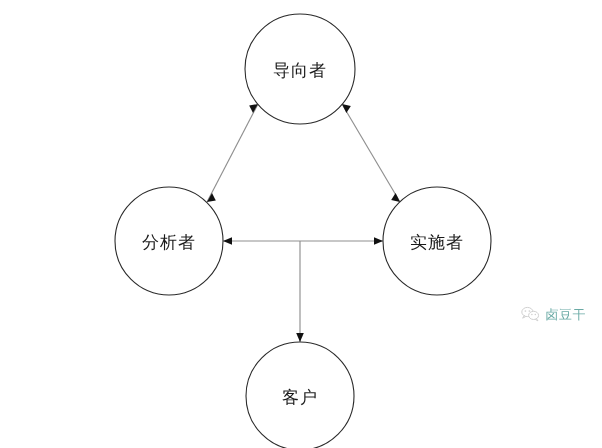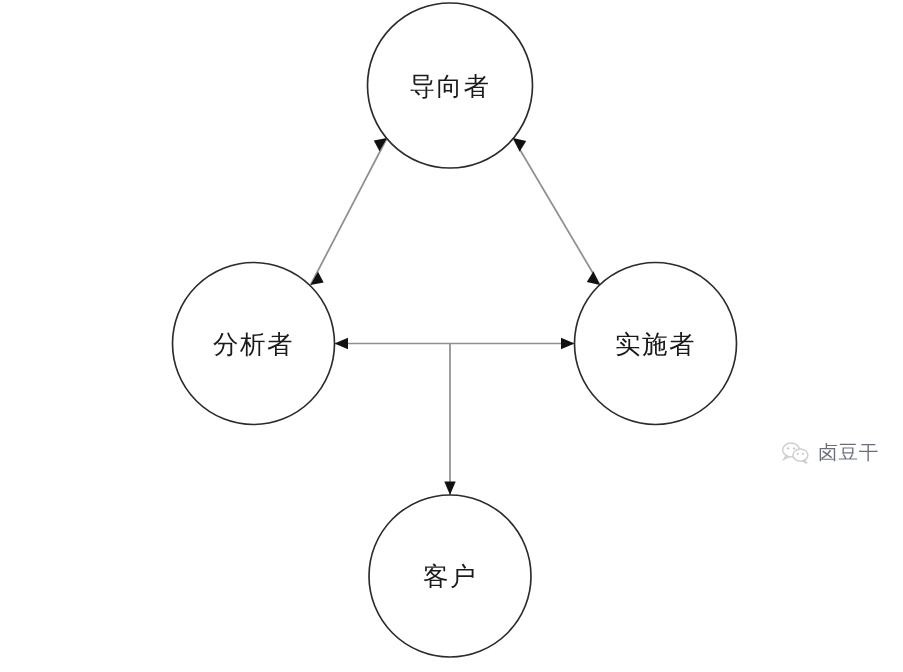--- a/index.html
+++ b/index.html
@@ -11,21 +11,21 @@
   body {
     width: 602px;
     height: 448px;
     position: relative;
     overflow: hidden;
     font-family: "DejaVu Serif", "Liberation Serif", serif;
   }
   #diagram-root {
     position: absolute;
     left: 0;
-    top: 0;
+    top: 12px;
     width: 602px;
     height: 324px;
   }
   svg#diagram-canvas {
     position: absolute;
     left: 0;
     top: 0;
     width: 602px;
     height: 448px;
     display: block;
@@ -59,21 +59,21 @@
     bottom: 14px;
     display: flex;
     align-items: center;
     gap: 6px;
     opacity: 0.62;
     user-select: none;
   }
   #watermark .wm-text {
     font-family: "DejaVu Sans", "Liberation Sans", sans-serif;
     font-size: 13px;
-    color: #0f172a;
+    color: #0f766e;
     letter-spacing: 0.5px;
     line-height: 1;
   }
   #watermark .wm-logo {
     width: 19px;
     height: 16px;
     display: block;
   }
 </style>
 </head>

